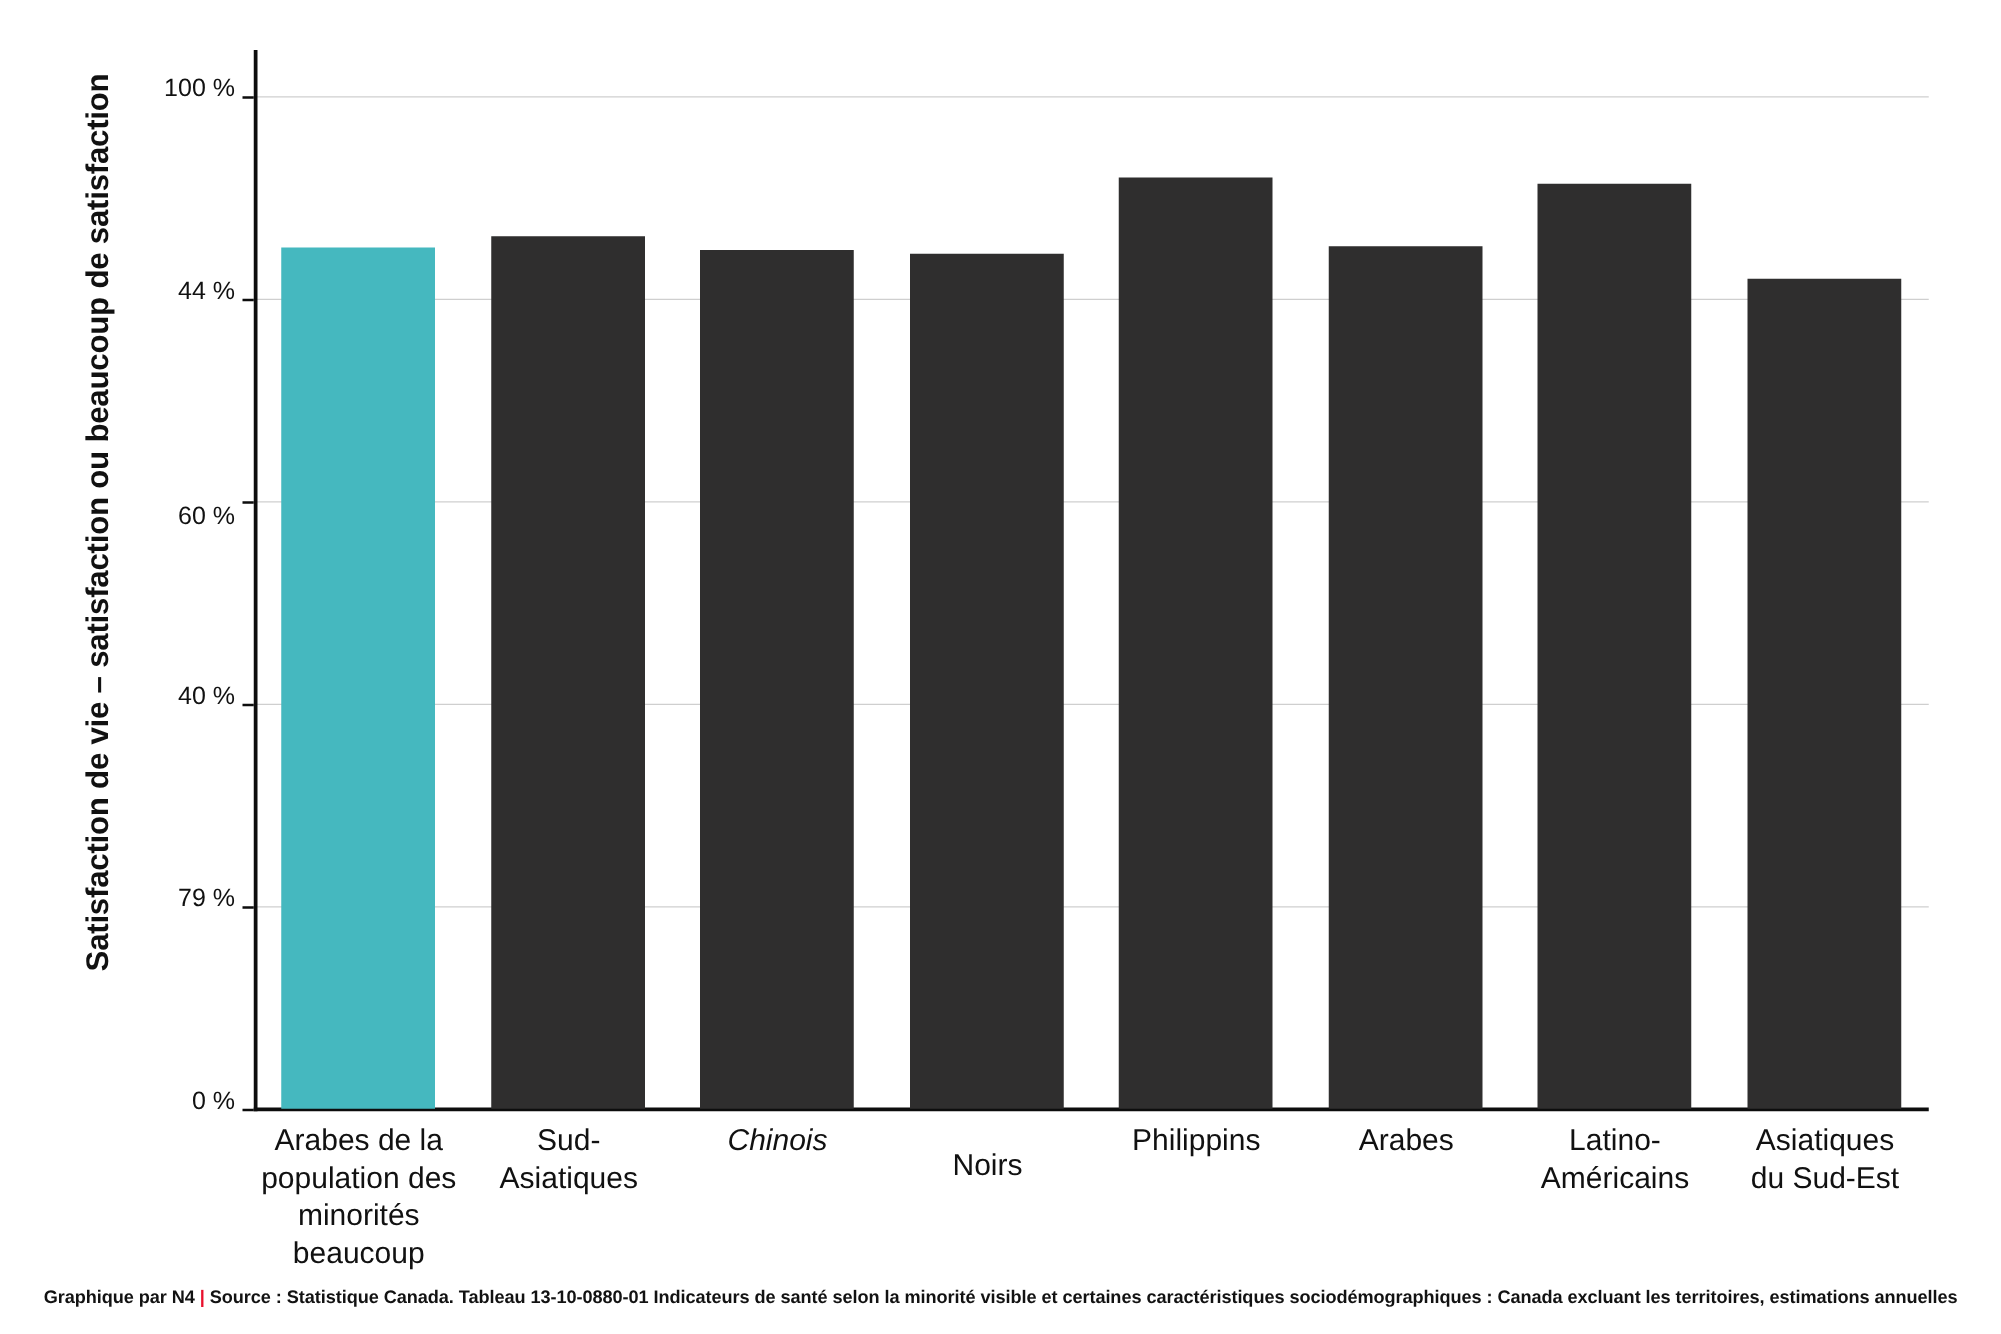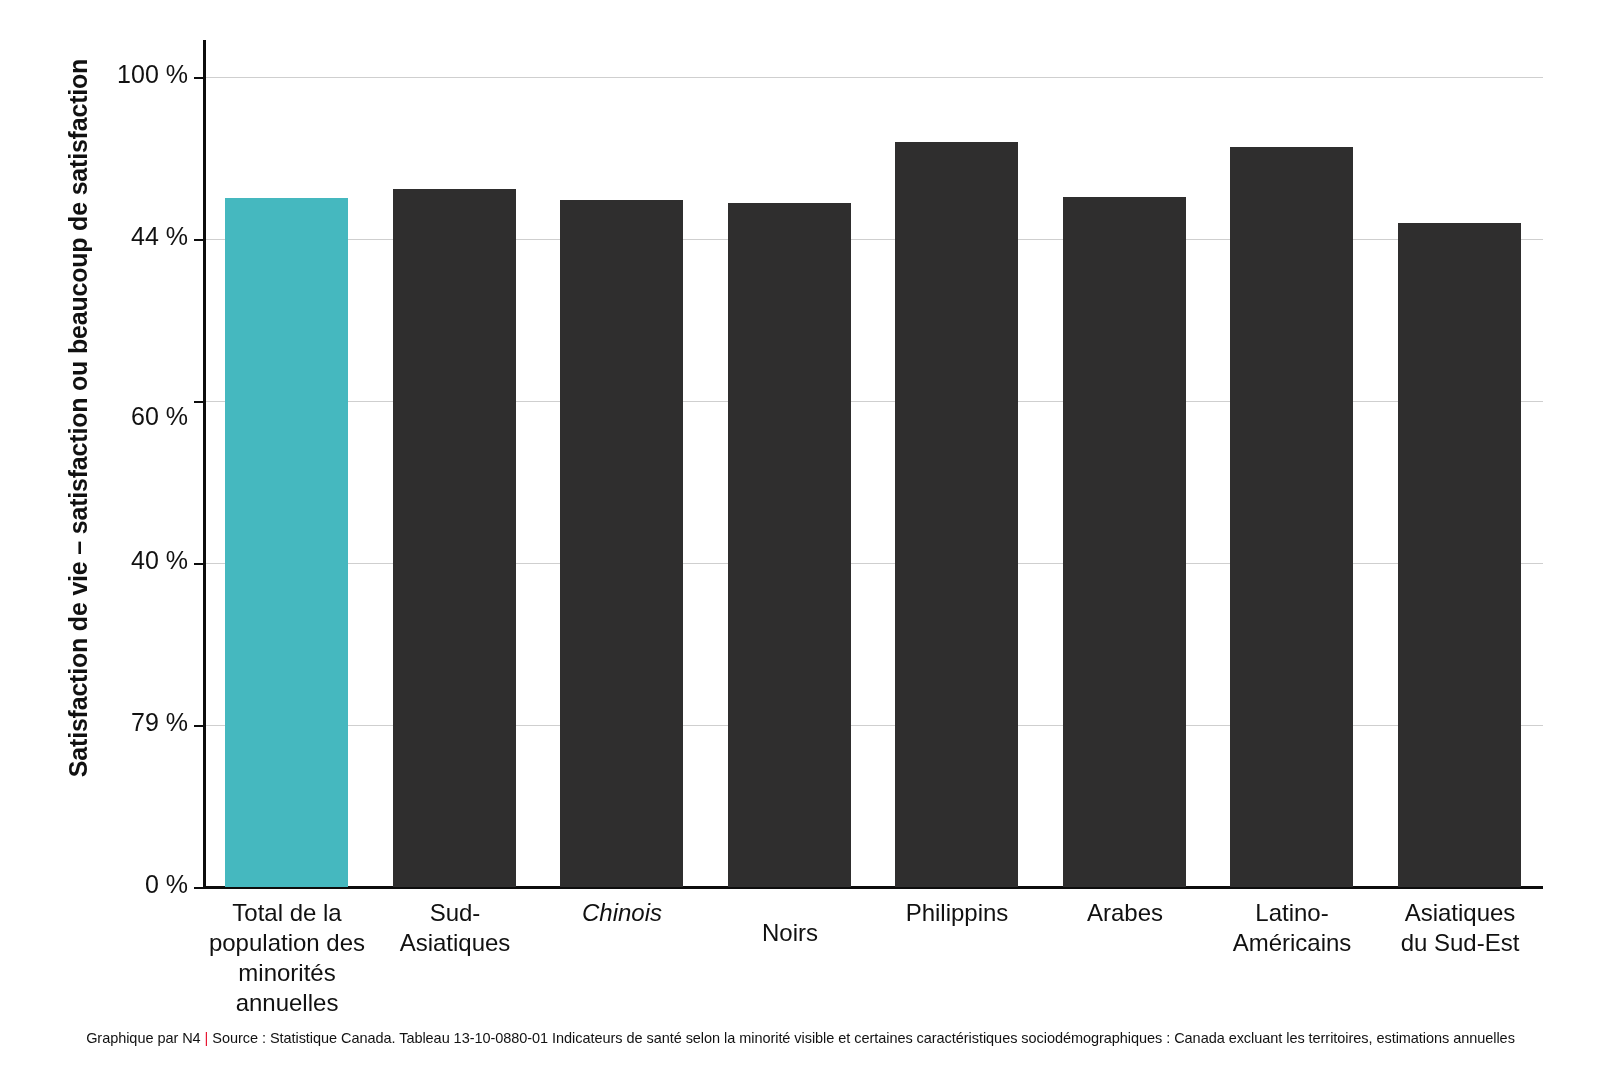--- a/index.html
+++ b/index.html
@@ -77,21 +77,21 @@
     left: 0;
     width: 100%;
     height: 1px;
     background: #cfcfcf;
   }
 
   .y-tick-label {
     position: absolute;
     right: 1614px; 
     text-align: right;
-    font-size: 25px;
+    font-size: 20px;
     font-weight: 400;
     color: #111111;
     white-space: nowrap;
   }
   .y-tick-mark {
     position: absolute;
     width: 9px;
     height: 2px;
     background: #0d0d0d;
   }
@@ -119,21 +119,21 @@
     font-weight: 400;
   }
 
   #caption {
     position: absolute;
     left: 0;
     top: 1030px;
     width: 1601px;
     text-align: center;
     font-size: 14.5px;
-    font-weight: 400;
+    font-weight: 700;
     color: #121212;
     letter-spacing: -0.05px;
     white-space: nowrap;
   }
   #caption .sep { color: #e8112d; }
 </style>
 </head>
 <body>
 
 <div id="figure">
@@ -171,24 +171,24 @@
       <div class="bar" title="Sud-Asiatiques : 86,2 %" style="left: 190px; width: 123px; height: 698px; bottom: 0px; background: rgb(47, 46, 46);"></div>
       <div class="bar" title="Chinois : 84,8 %" style="left: 357px; width: 123px; height: 687px; bottom: 0px; background: rgb(47, 46, 46);"></div>
       <div class="bar" title="Noirs : 84,5 %" style="left: 525px; width: 123px; height: 684px; bottom: 0px; background: rgb(47, 46, 46);"></div>
       <div class="bar" title="Philippins : 92,0 %" style="left: 692px; width: 123px; height: 745px; bottom: 0px; background: rgb(47, 46, 46);"></div>
       <div class="bar" title="Arabes : 85,2 %" style="left: 860px; width: 123px; height: 690px; bottom: 0px; background: rgb(47, 46, 46);"></div>
       <div class="bar" title="Latino-Américains : 91,4 %" style="left: 1027px; width: 123px; height: 740px; bottom: 0px; background: rgb(47, 46, 46);"></div>
       <div class="bar" title="Asiatiques du Sud-Est : 82,0 %" style="left: 1195px; width: 123px; height: 664px; bottom: 0px; background: rgb(47, 46, 46);"></div>
     </div>
   <div id="xticks-layer">
       <div class="x-tick-label" style="left: 203px; width: 168px;">
-        <div>Total de la</div>
+        <div>Arabes de la</div>
         <div>population des</div>
         <div>minorités</div>
-        <div>annuelles</div>
+        <div>beaucoup</div>
       </div>
       <div class="x-tick-label" style="left: 371px; width: 168px;">
         <div>Sud-</div>
         <div>Asiatiques</div>
       </div>
       <div class="x-tick-label" style="left: 538px; width: 168px; font-style: italic;">
         <div>Chinois</div>
       </div>
       <div class="x-tick-label" style="left: 706px; width: 168px; margin-top: 20px;">
         <div>Noirs</div>

